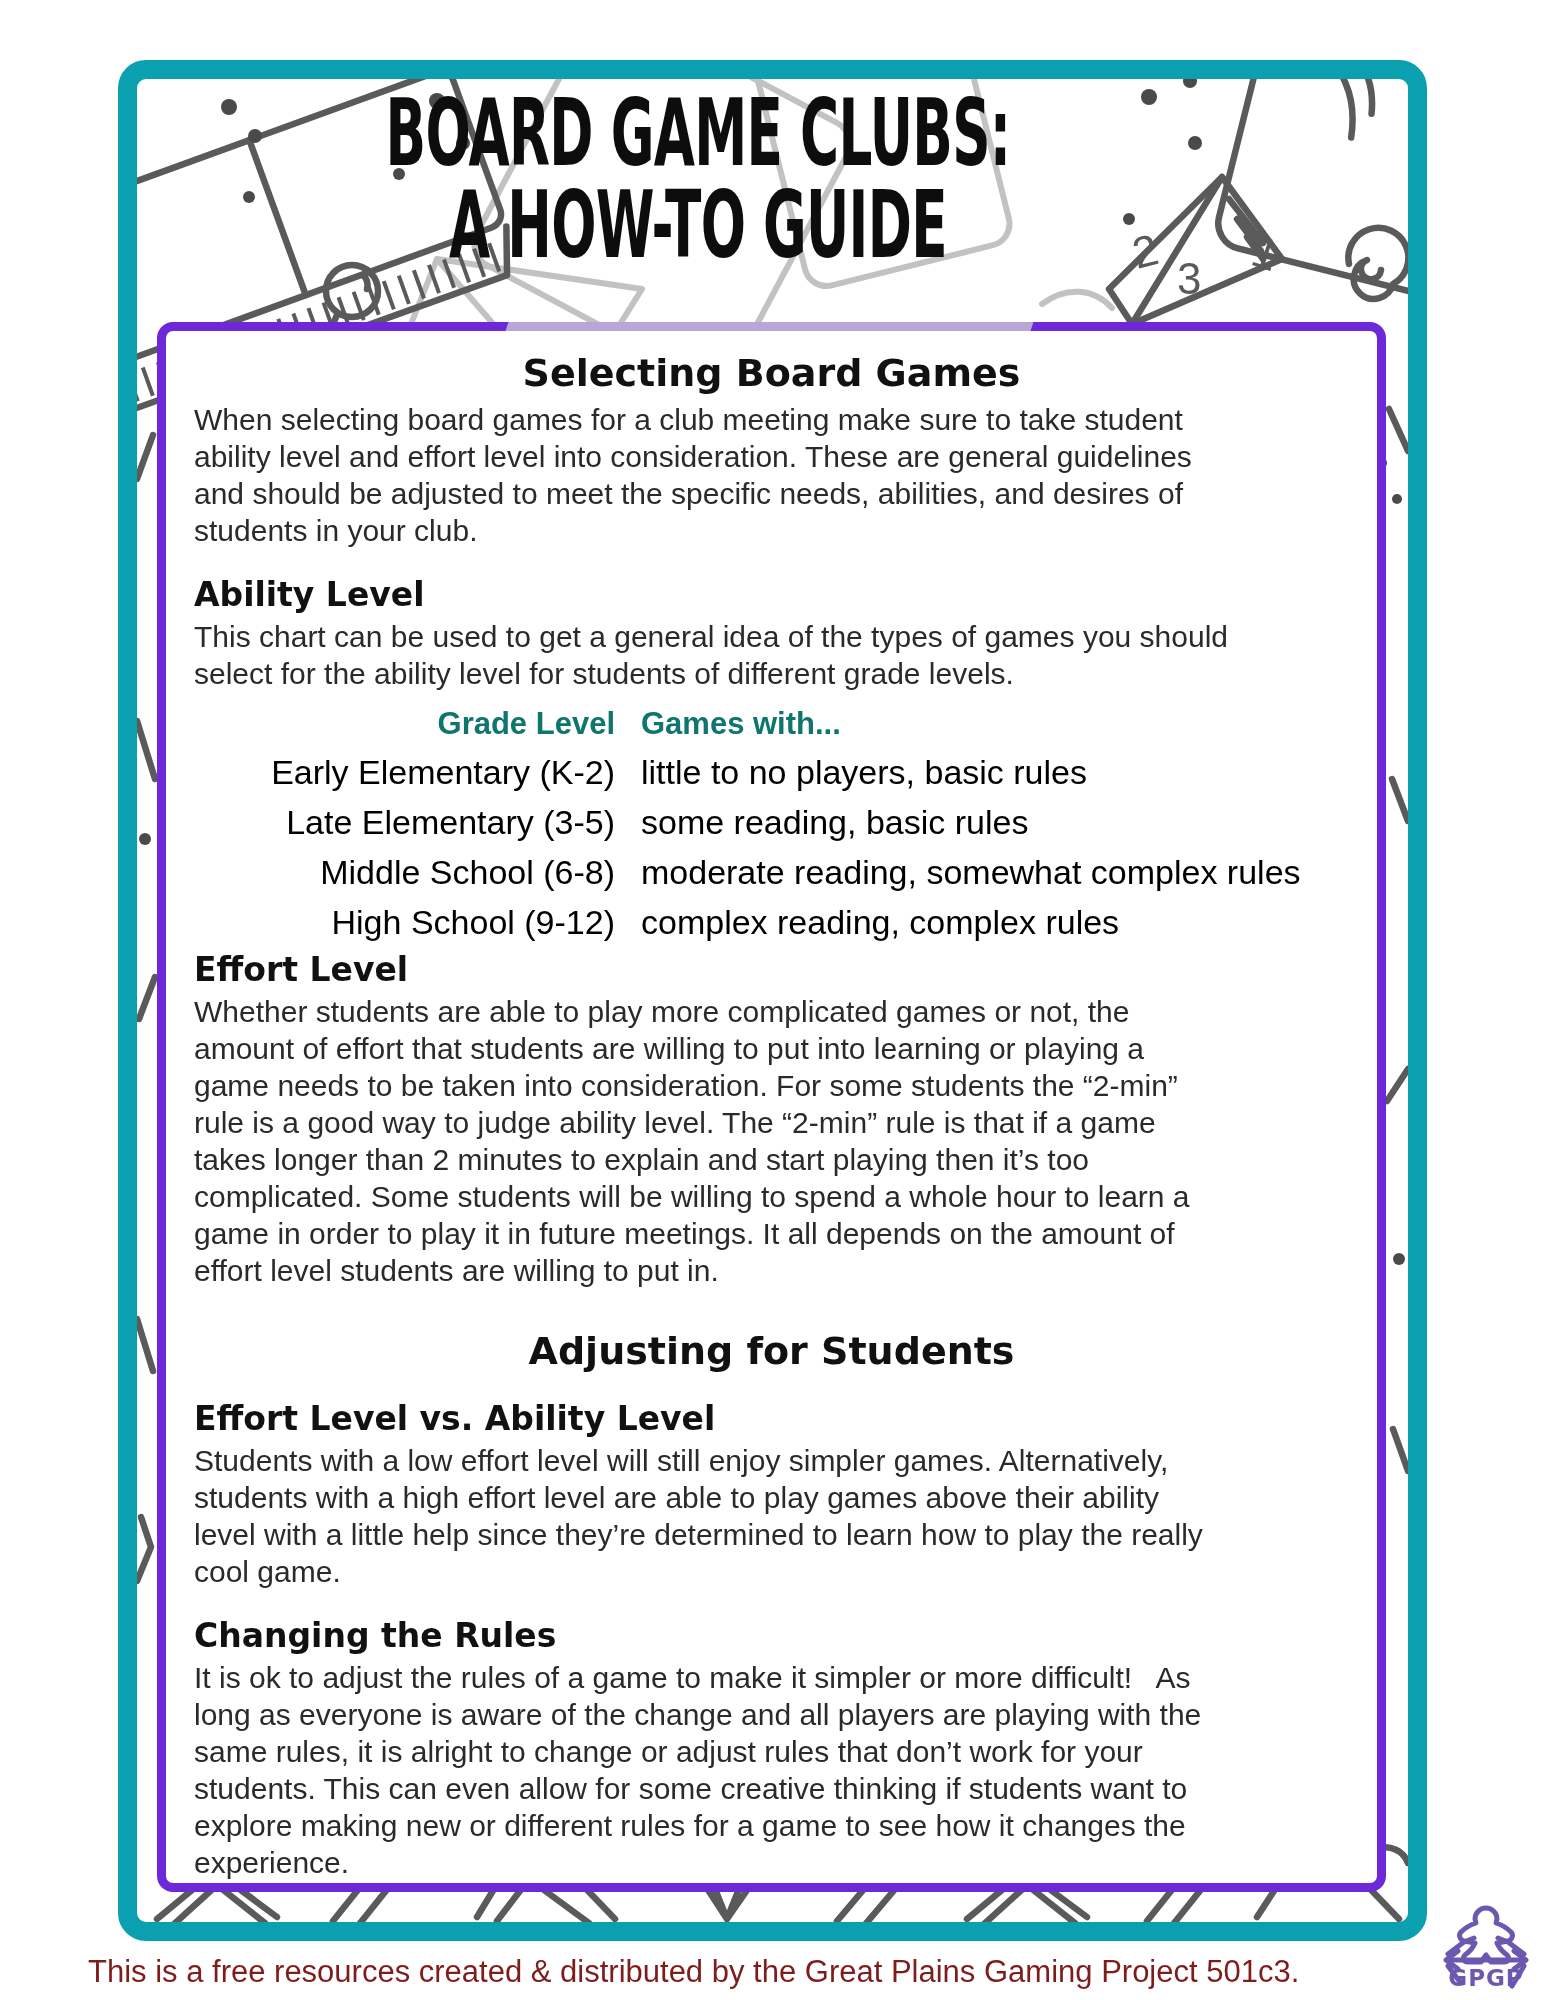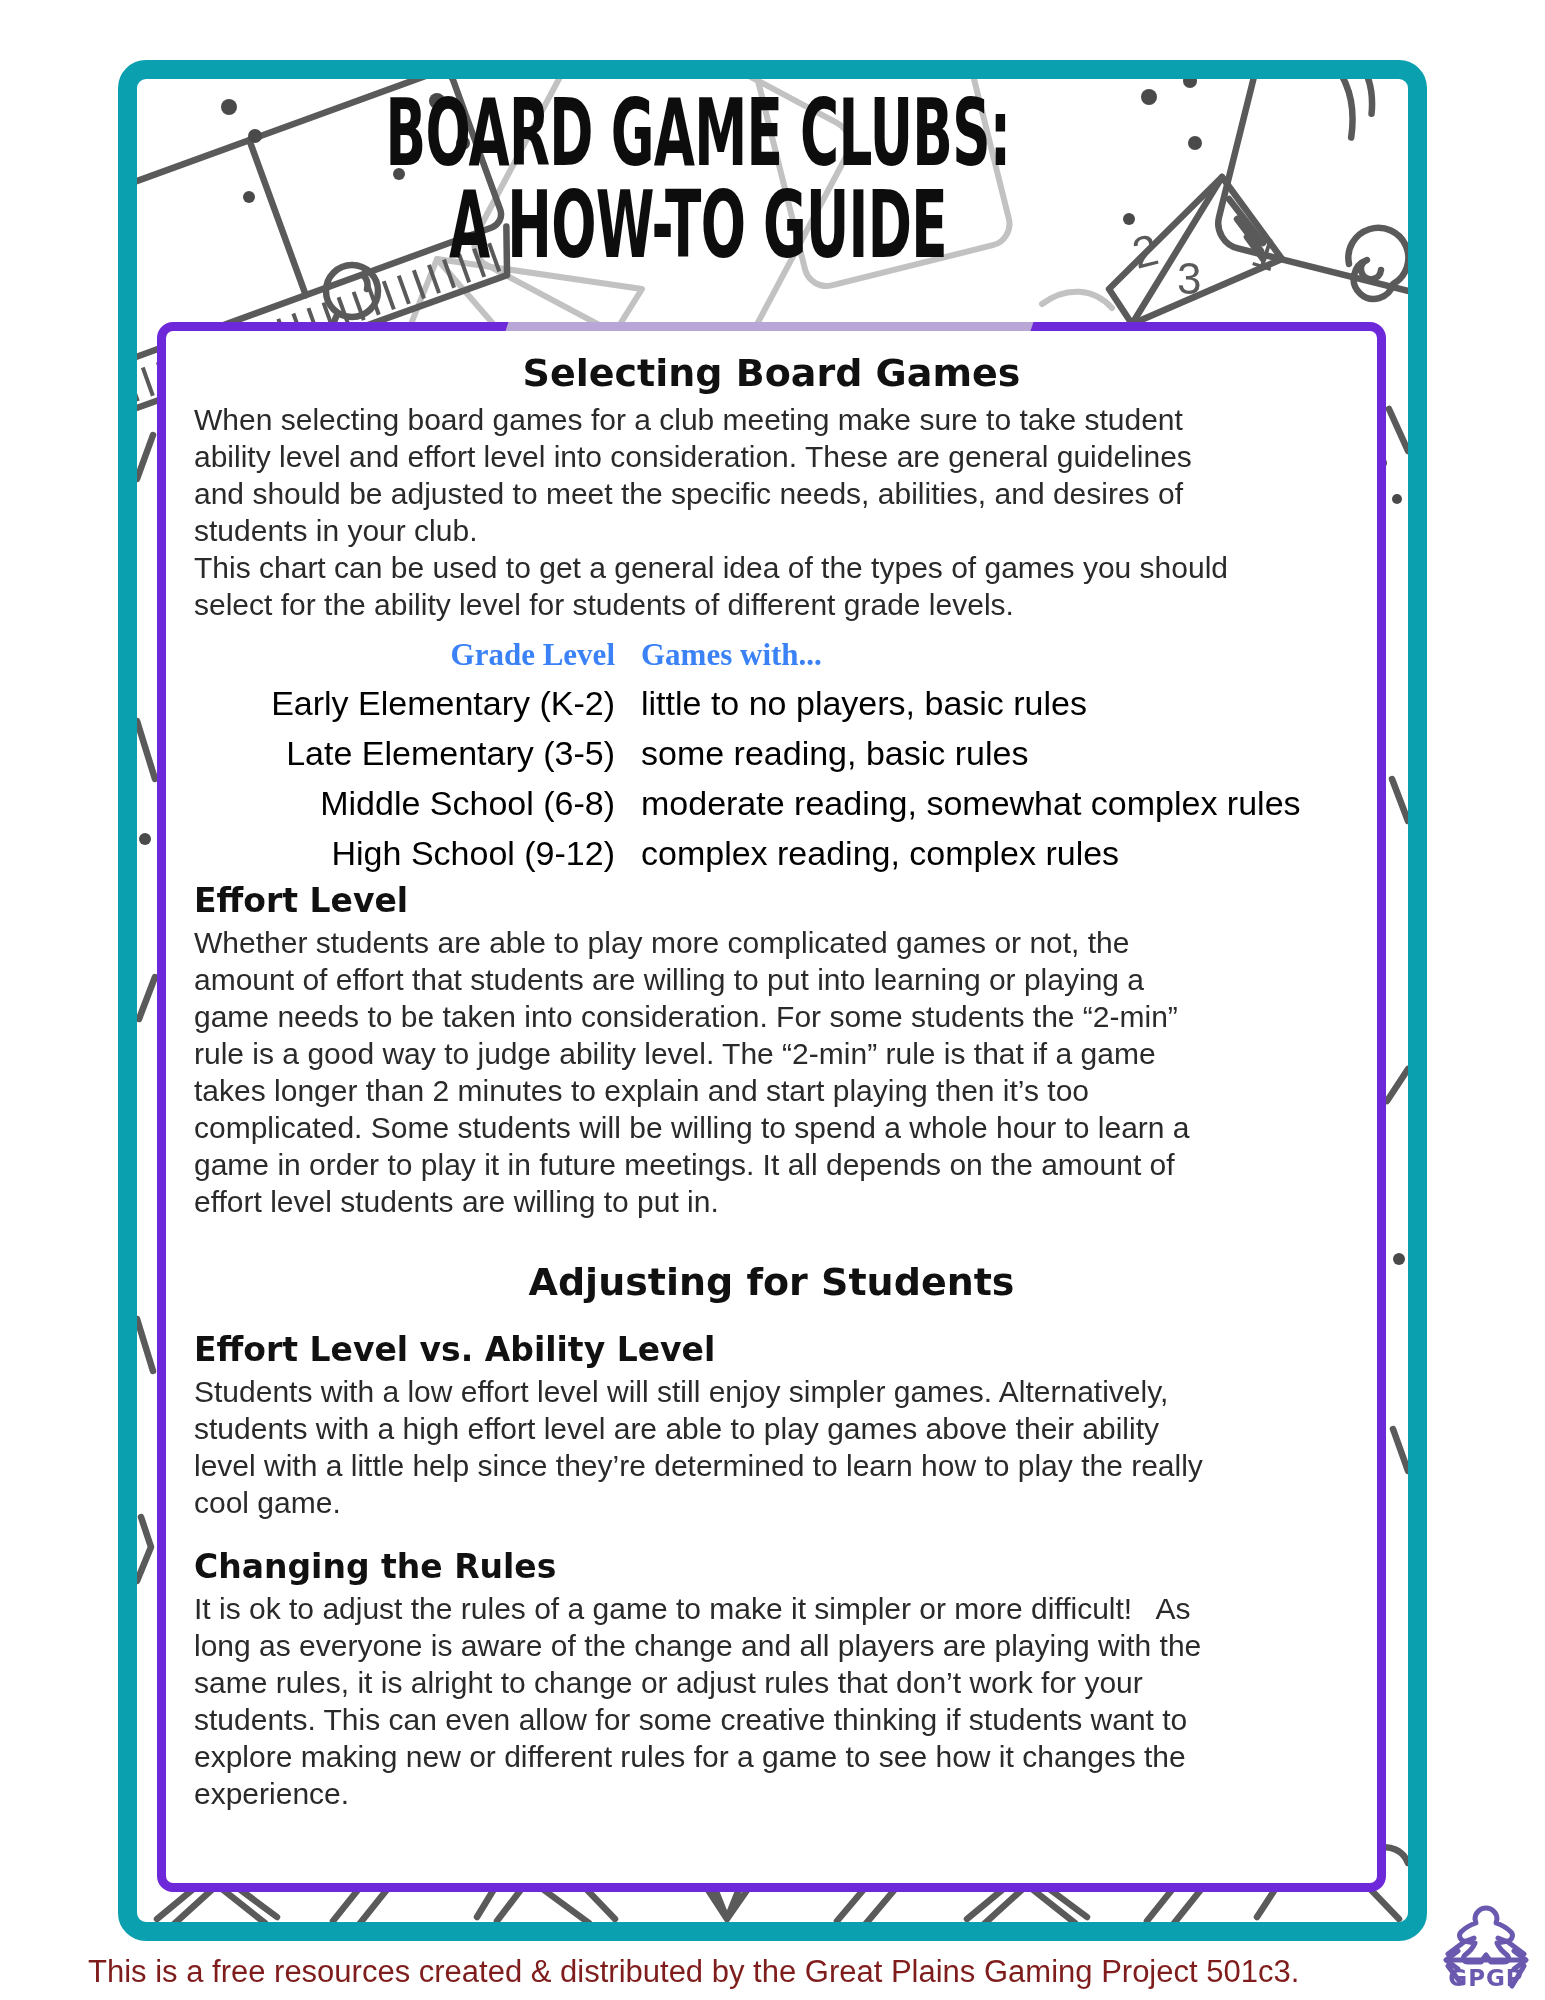--- a/index.html
+++ b/index.html
@@ -28,21 +28,21 @@
 
   h2.center-head{margin:10px 0 6px 0;text-align:center;font-family:"DejaVu Sans", sans-serif;
                  font-weight:bold;font-size:38px;color:#111;}
   h3.sub-head{margin:26px 0 4px 0;font-family:"DejaVu Sans", sans-serif;font-weight:bold;
               font-size:33px;color:#111;}
   p.body-text{margin:0;font-size:30px;line-height:37px;white-space:pre-wrap;color:#2a2a2a;}
 
   
   .grade-table{display:grid;grid-template-columns:421px 1fr;column-gap:26px;row-gap:11px;
                margin:14px 0 2px 0;align-items:baseline;}
-  .grade-table .th{font-family:Liberation Serif, serif;font-weight:bold;font-size:31px;color:#3b82f6;}
+  .grade-table .th{font-family:Liberation Sans, sans-serif;font-weight:bold;font-size:31px;color:#0f766e;}
   .grade-table .c1{text-align:right;}
   .grade-table .td{font-size:34px;color:#000000;}
 
   
   .footer-text{position:absolute;left:88px;top:1954px;margin:0;font-size:31px;color:#7f1d1d;}
   .logo{position:absolute;left:1430px;top:1894px;width:112px;height:100px;}
   .logo text{font-family:"DejaVu Sans", sans-serif;font-weight:bold;font-size:23px;
              fill:#6a59ae;letter-spacing:1px;}
   .d4-num{font-family:"Liberation Sans", sans-serif;fill:#5a5a5a;stroke:none;font-size:44px;}
 </style>
@@ -153,20 +153,21 @@
 
     <div class="content-box">
       <div class="top-border-light"></div>
 
       <h2 class="center-head">Selecting Board Games</h2>
       <p class="body-text">When selecting board games for a club meeting make sure to take student
 ability level and effort level into consideration. These are general guidelines
 and should be adjusted to meet the specific needs, abilities, and desires of
 students in your club.</p>
 
+      <h3 class="sub-head">Ability Level</h3>
       <p class="body-text">This chart can be used to get a general idea of the types of games you should
 select for the ability level for students of different grade levels.</p>
 
       <div class="grade-table">
         <div class="th c1">Grade Level</div>
         <div class="th">Games with...</div>
 
         <div class="td c1">Early Elementary (K-2)</div>
         <div class="td">little to no players, basic rules</div>
 

